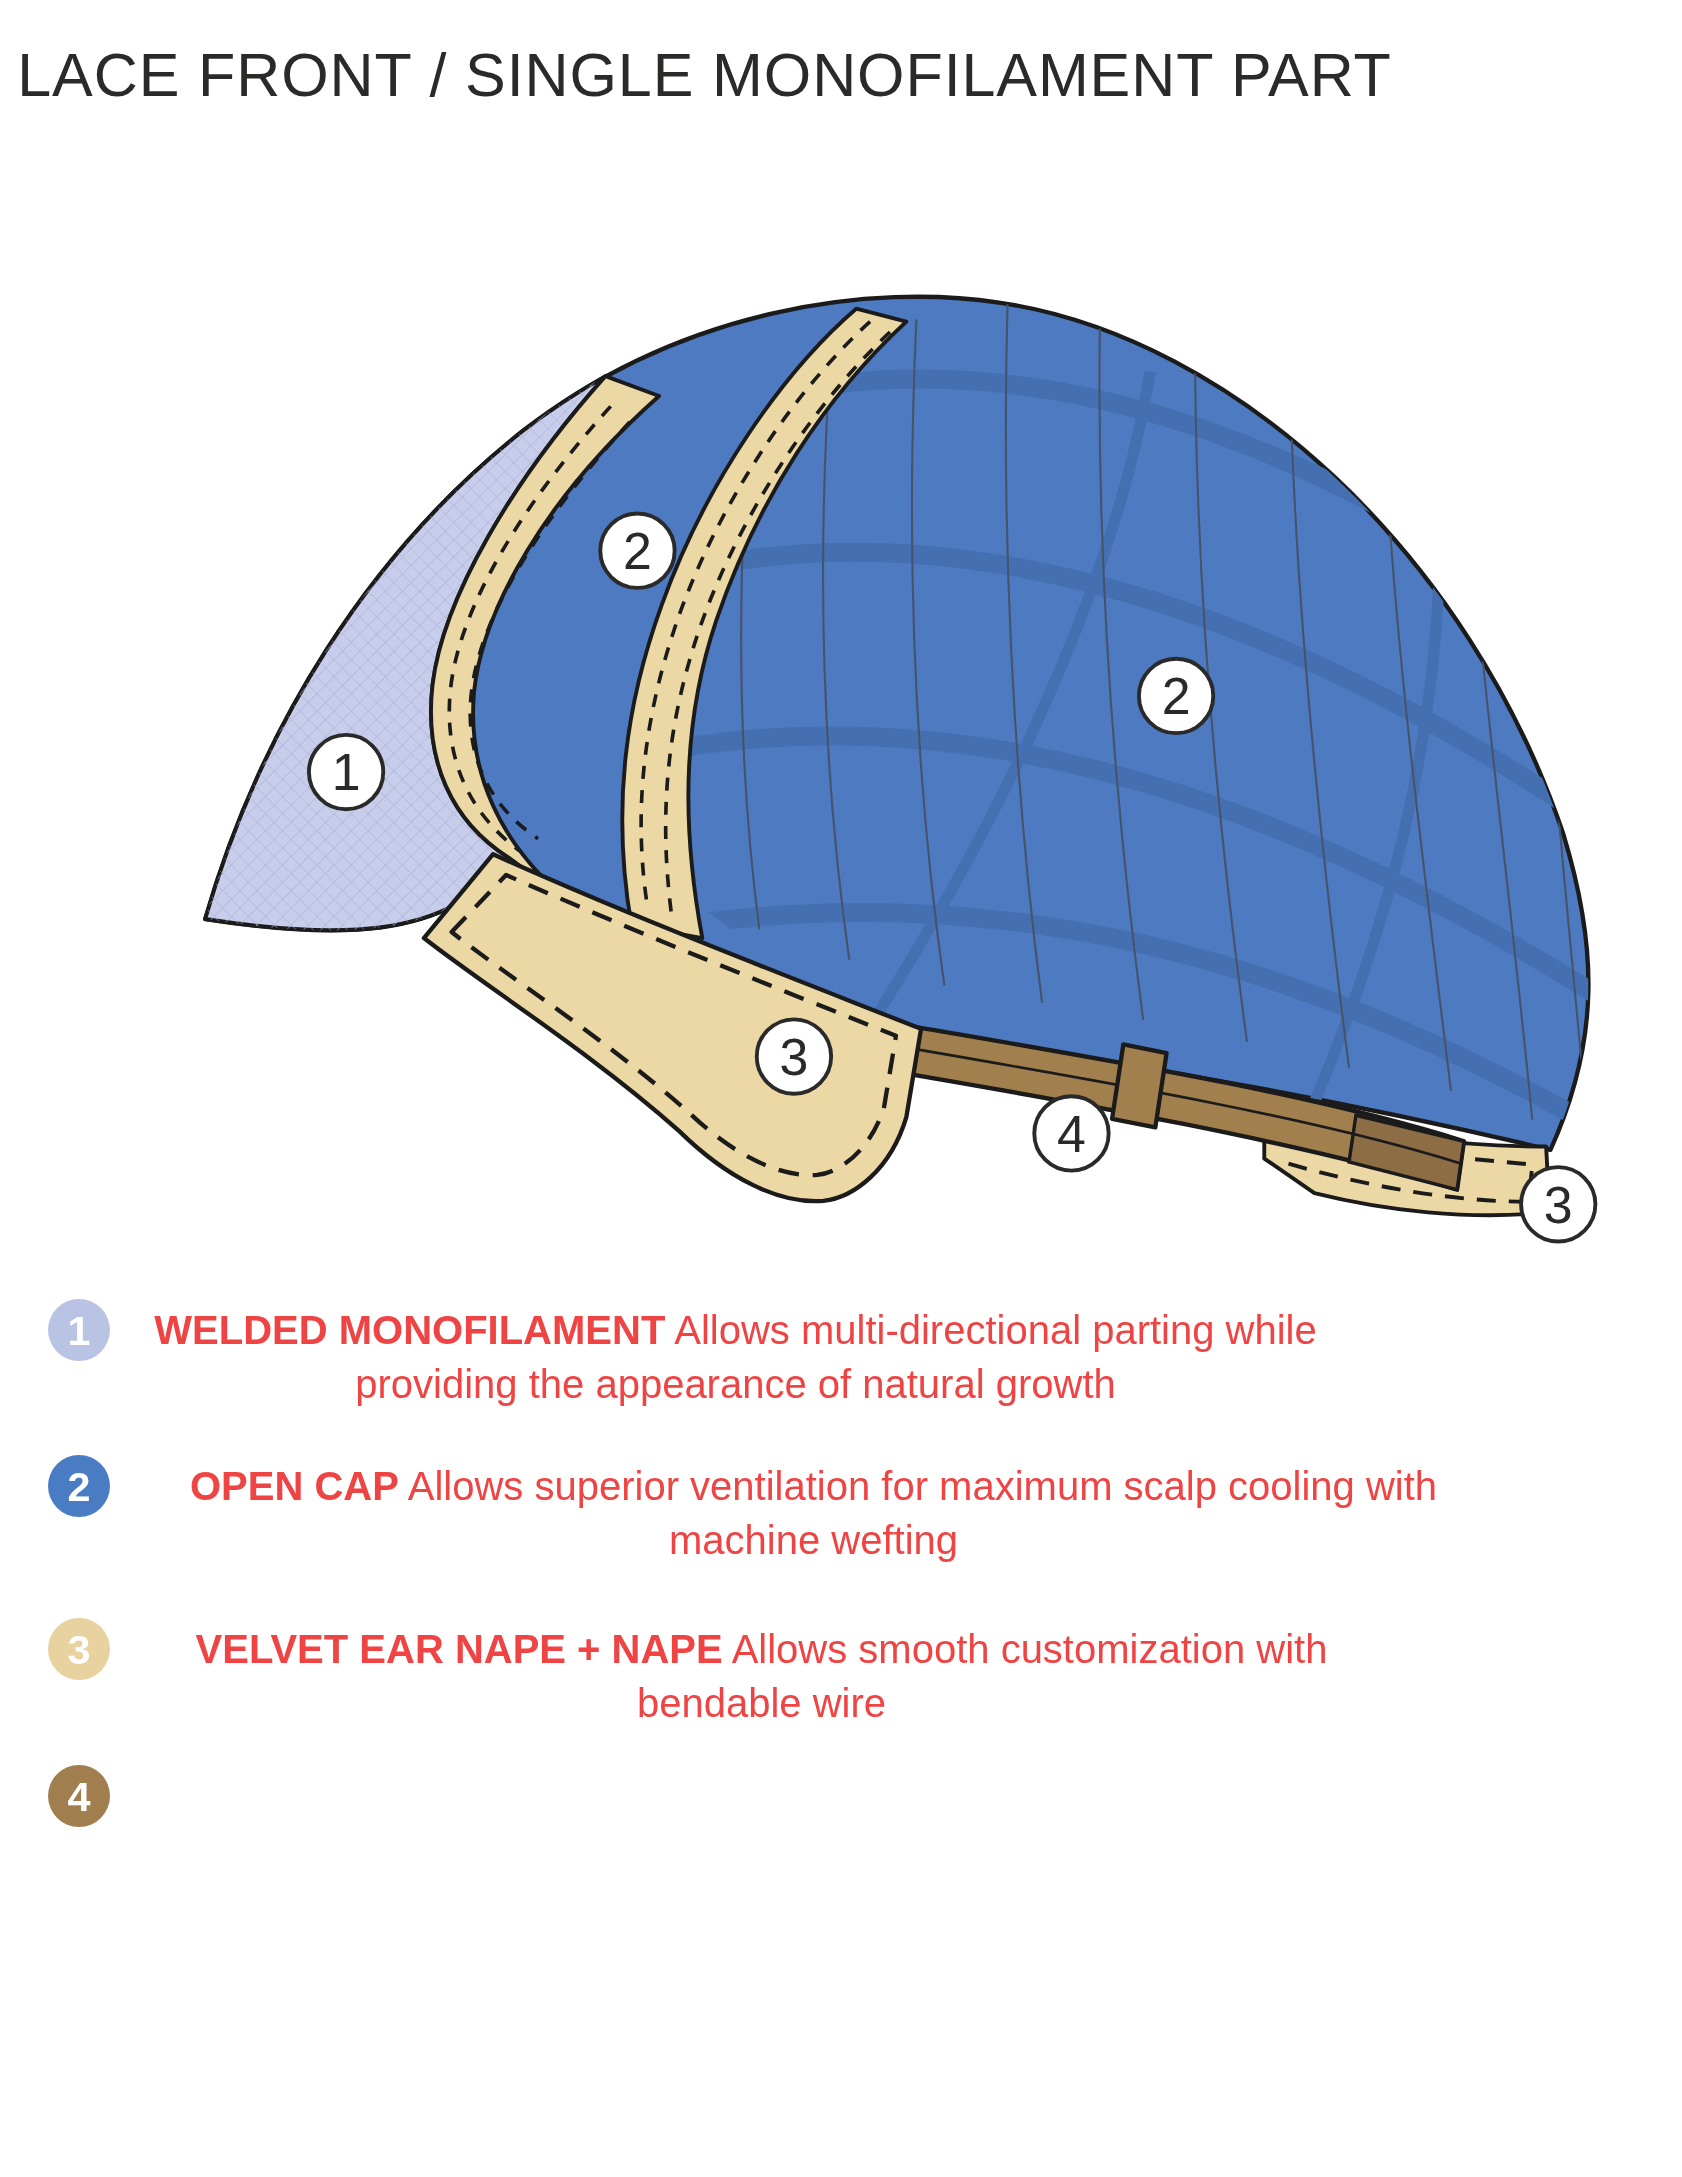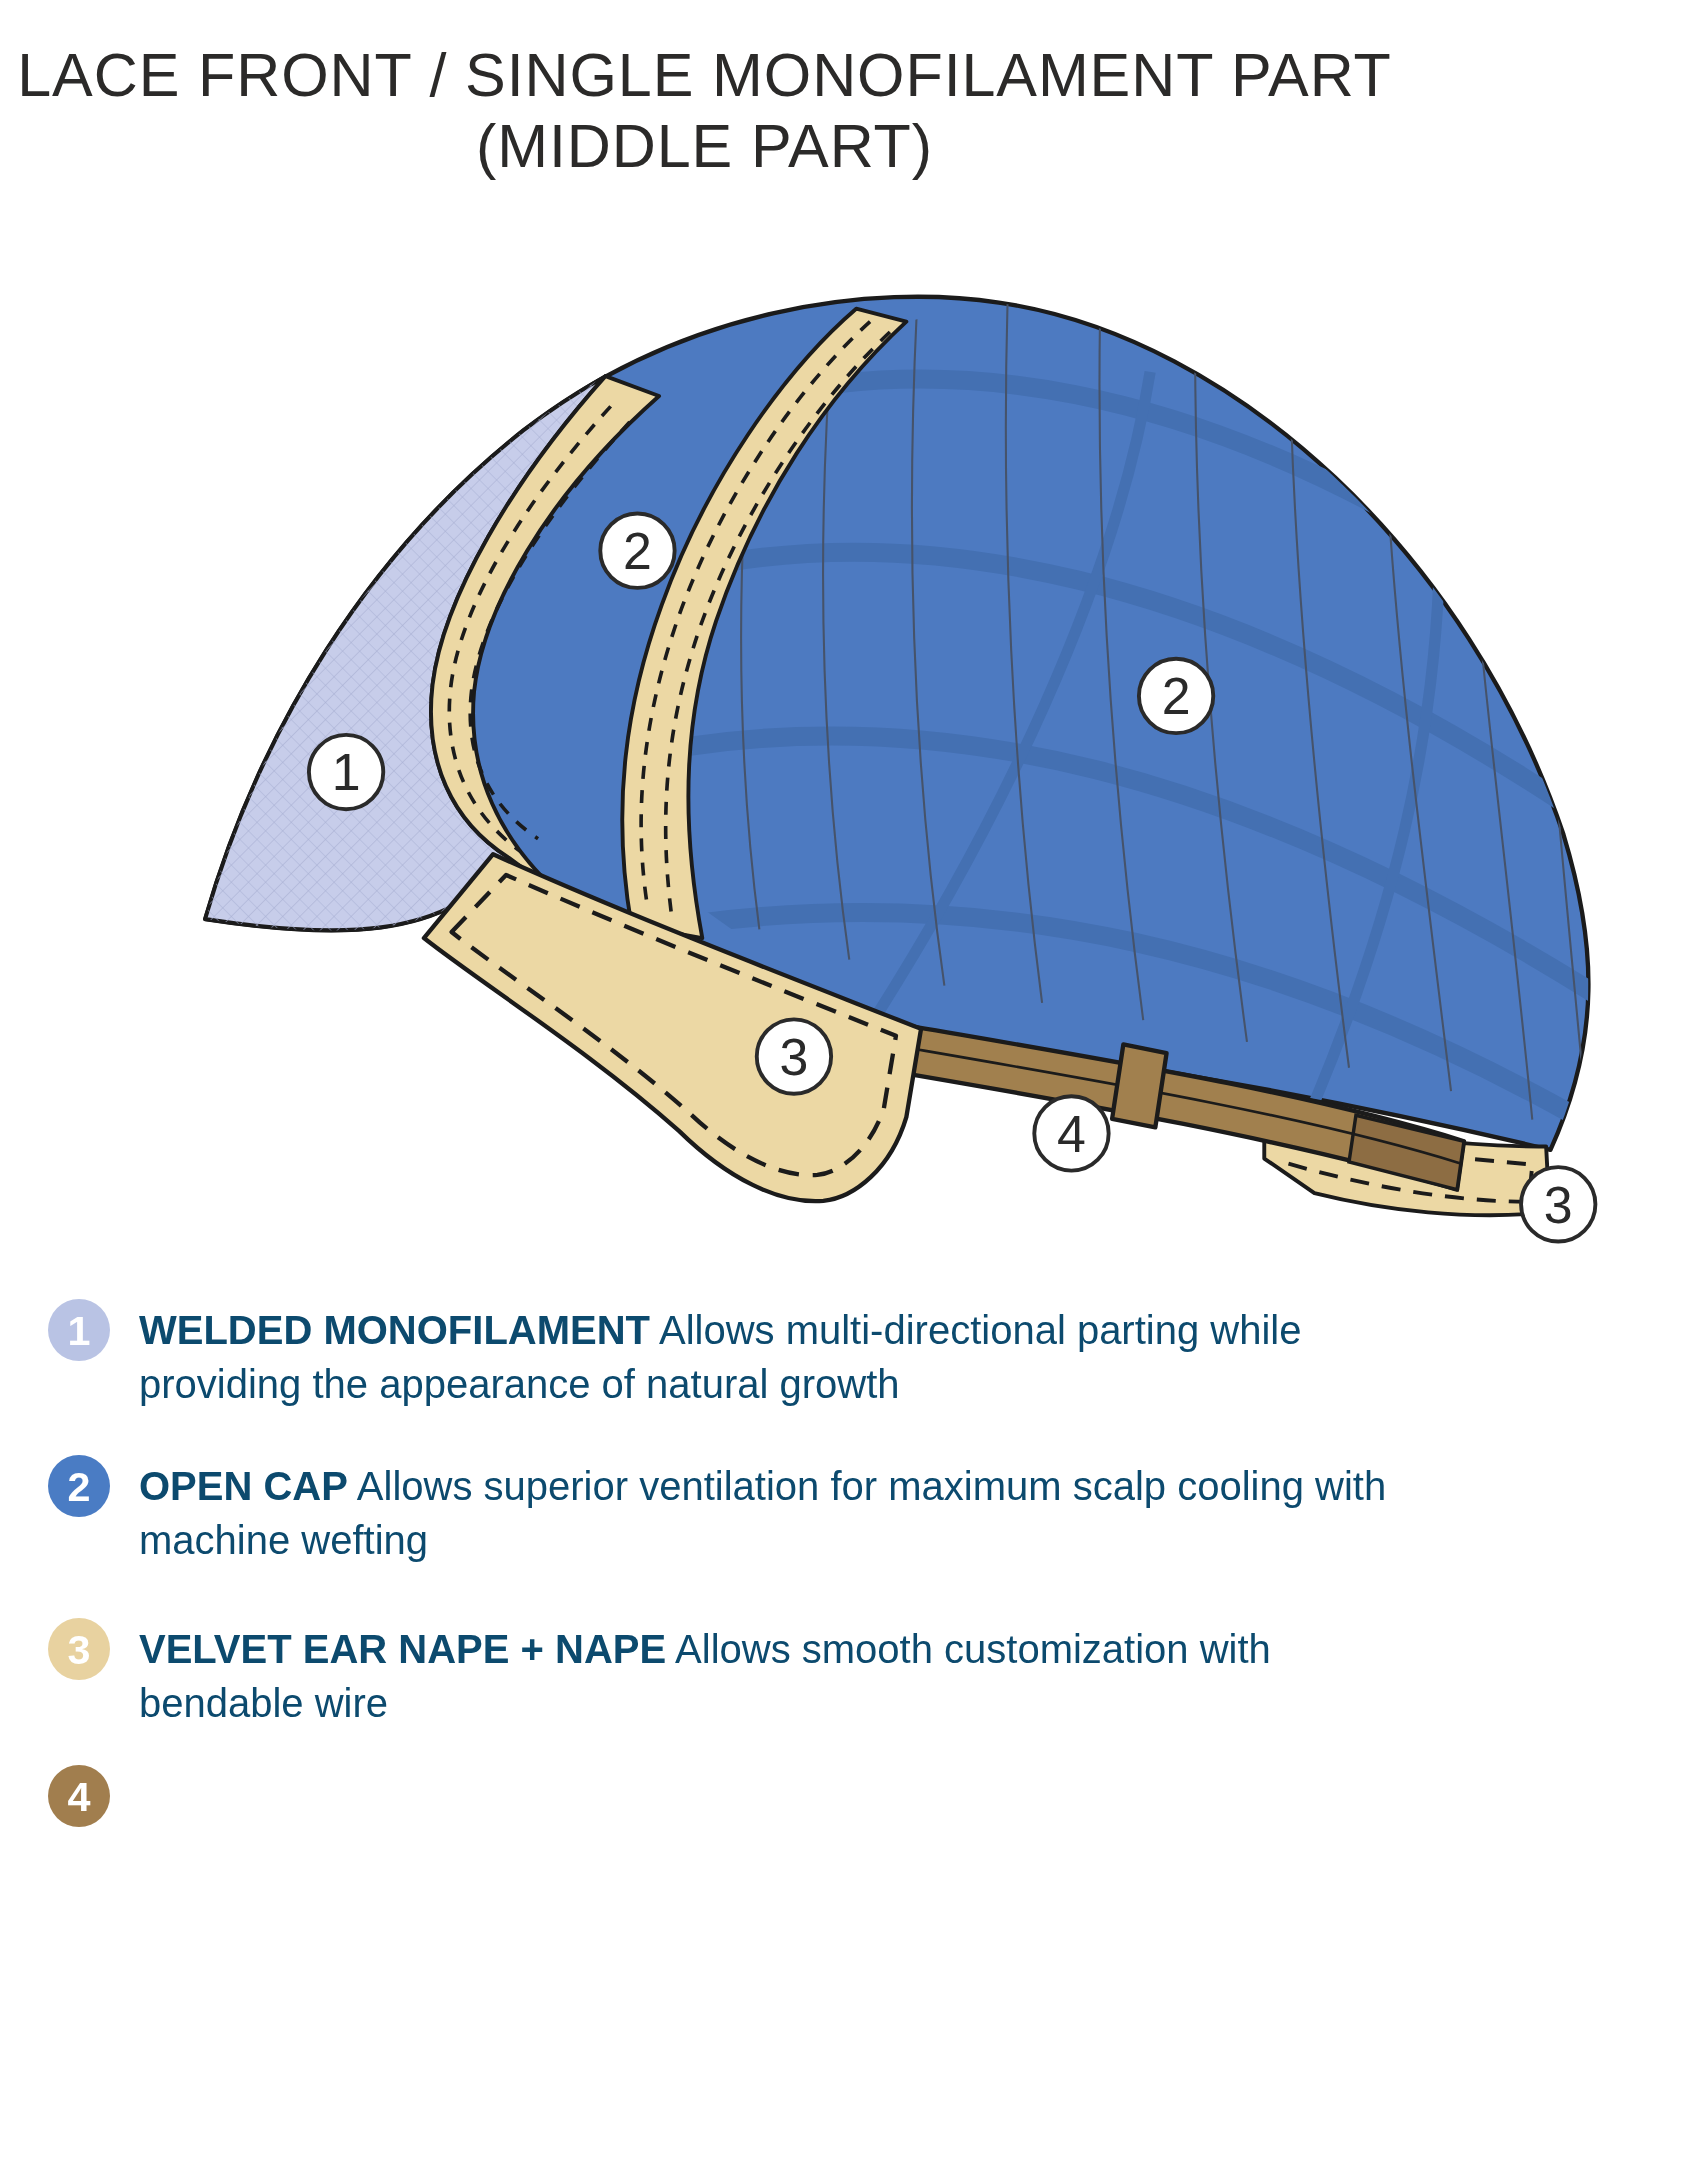--- a/index.html
+++ b/index.html
@@ -17,33 +17,32 @@
   .callout-num{font-size:60px;fill:#2a2a2a;text-anchor:middle;}
 
   
   .legend-row{position:absolute;left:48px;display:flex;align-items:flex-start;gap:29px;z-index:2;}
   .legend-row.r1{top:1299px;}
   .legend-row.r2{top:1455px;}
   .legend-row.r3{top:1618px;}
   .legend-row.r4{top:1765px;}
   .badge{width:62px;height:62px;flex:0 0 62px;}
   .badge text{font-size:48px;font-weight:bold;text-anchor:middle;}
-  .legend-text{margin:3.5px 0 0 0;color:#0c4a6e;font-size:40px;line-height:54px;}
+  .legend-text{margin:3.5px 0 0 0;color:#ef4444;font-size:40px;line-height:54px;text-align:center;}
   .legend-text .term{font-weight:bold;}
   .r1 .legend-text{max-width:1193px;}
   .r2 .legend-text{max-width:1349px;}
   .r3 .legend-text{max-width:1245px;}
   .r4 .legend-text{max-width:1556px;}
 </style>
 </head>
 <body>
 
 <div class="title-block">
   <div>LACE FRONT / SINGLE MONOFILAMENT PART</div>
-  <div>(MIDDLE PART)</div>
 </div>
 
 <svg class="diagram-svg" viewBox="0 0 1946 2518">
   <defs>
     <pattern id="lacehatch" width="14" height="14" patternUnits="userSpaceOnUse" patternTransform="rotate(45)">
       <path d="M0 0 H14 M0 0 V14" fill="none" stroke-width="1.3" stroke="#a8b0d3"></path>
     </pattern>
     <clipPath id="mainclip">
       <path d="M 1048 372 C 955 458 876 577 828 718 C 793 822 780 935 800 1042 L 1002 1186 C 1255 1222 1510 1262 1793 1330 C 1852 1200 1846 1090 1808 965 C 1700 645 1430 390 1155 350 Z"></path>
     </clipPath>

